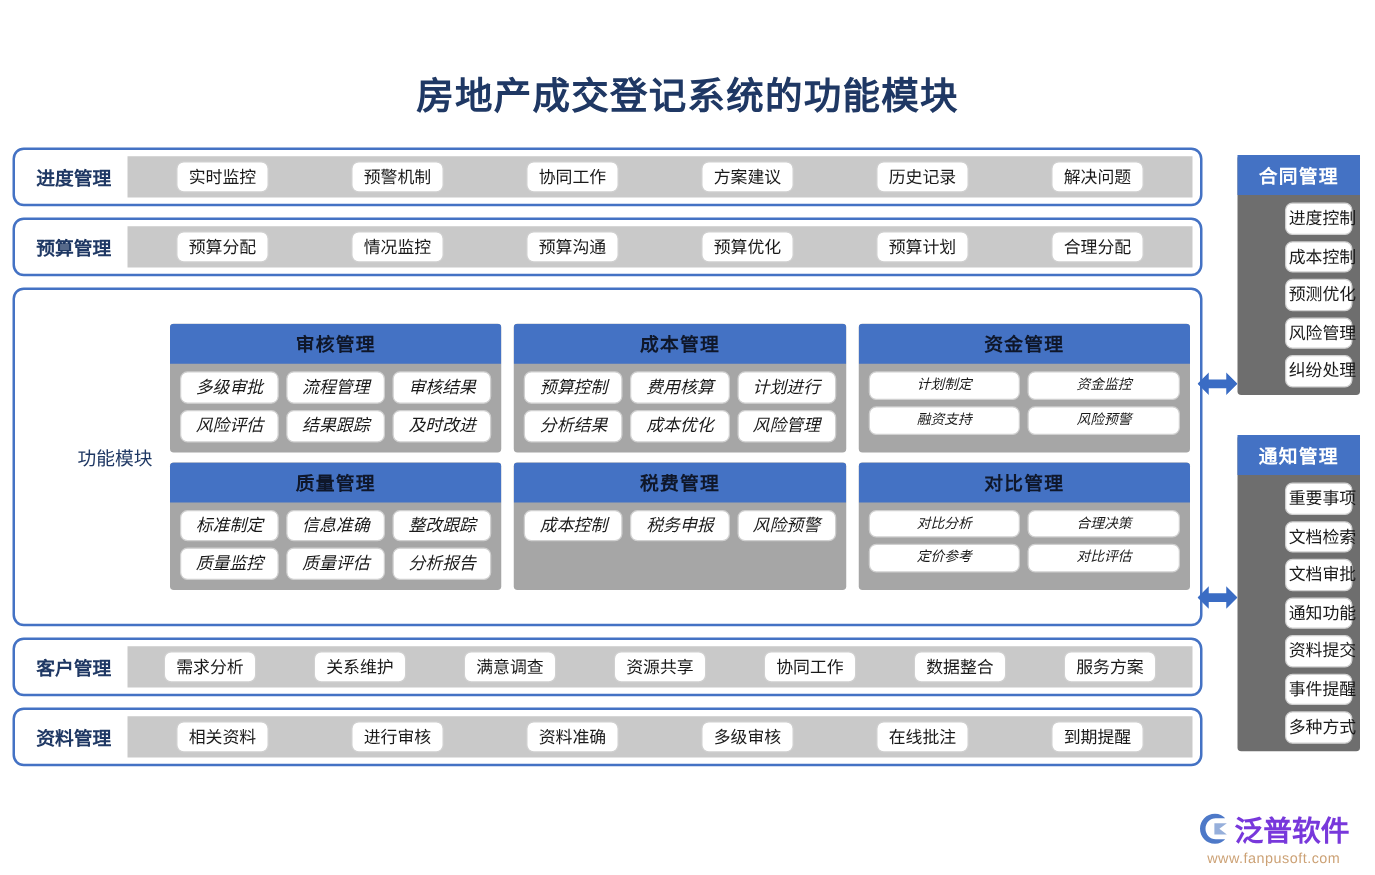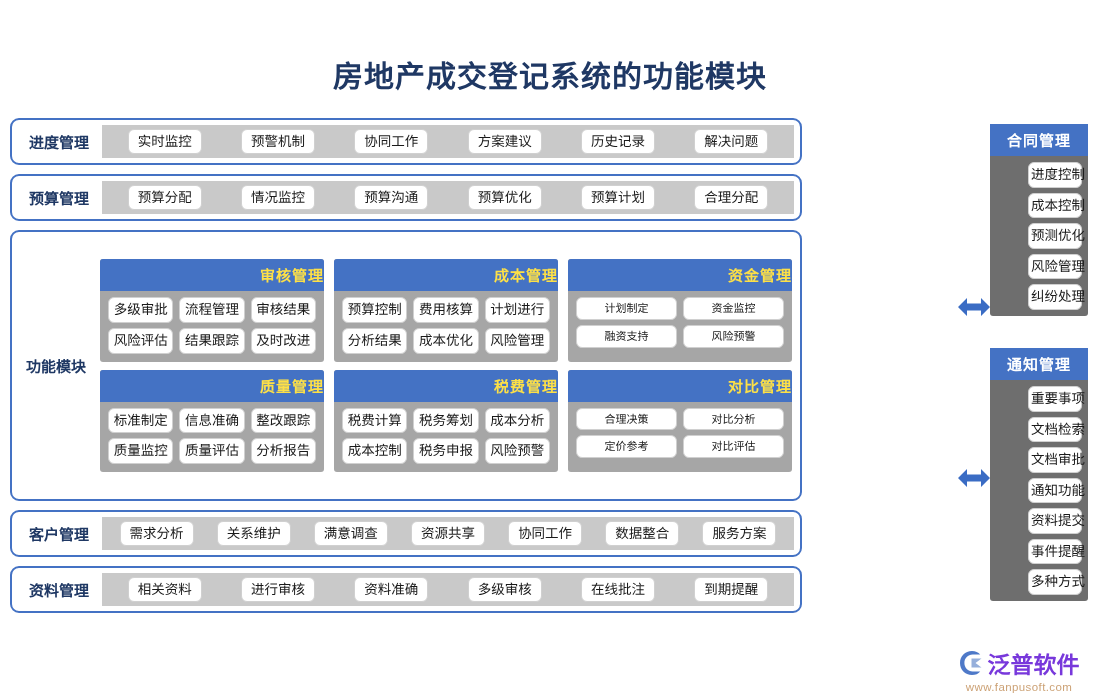--- a/index.html
+++ b/index.html
@@ -25,21 +25,21 @@
     font-weight: bold;
     color: #1f3864;
     letter-spacing: 1px;
     white-space: nowrap;
   }
 
   
   #left-col {
     position: absolute;
     left: 10px; top: 118px;
-    width: 792px;
+    width: 952px;
   }
 
   
   .simple-row {
     display: flex;
     align-items: stretch;
     border: 2px solid #4472c4;
     border-radius: 9px;
     background: #ffffff;
     padding: 5px 6px;
@@ -83,61 +83,62 @@
     background: #ffffff;
     padding: 8px 8px 8px 0;
     margin-bottom: 9px;
     display: flex;
     align-items: center;
     height: 271px;
   }
   #fm-label {
     flex: 0 0 88px;
     display: flex; align-items: center; justify-content: center;
-    font-size: 15px; font-weight: bold;
+    font-size: 15px; font-weight: normal;
     color: #1f3864;
     white-space: nowrap;
+    margin-left: 36px;
   }
   #fm-grid {
     flex: 1 1 auto;
     display: grid;
     grid-template-columns: 1fr 1fr 1fr;
     grid-template-rows: 1fr 1fr;
     gap: 8px 10px;
   }
   .card {
     background: #a6a6a6;
     border-radius: 3px;
     display: flex;
     flex-direction: column;
     overflow: hidden;
   }
   .card-head {
     background: #4472c4;
-    color: #fde047;
+    color: #0f172a;
     font-size: 15px;
     font-weight: bold;
-    text-align: right;
+    text-align: center;
     padding: 5px 0 6px;
     letter-spacing: 1px;
   }
   .card-body {
     flex: 1 1 auto;
     padding: 6px 8px 8px;
     display: flex;
     flex-direction: column;
     justify-content: flex-start;
     gap: 5px;
   }
   .card-line {
     display: flex;
     gap: 6px;
     justify-content: center;
   }
-  .card-line .chip { flex: 1 1 0; padding: 4px 2px; font-size: 13.5px; }
+  .card-line .chip { flex: 1 1 0; padding: 4px 2px; font-size: 13.5px; font-style: italic; }
 
   
   .card.narrow .card-line .chip { font-size: 11px; }
 
   
   .side-panel {
     position: absolute;
     left: 990px;
     width: 98px;
     background: #6e6e6e;
@@ -309,38 +310,33 @@
               <div class="chip">质量评估</div>
               <div class="chip">分析报告</div>
             </div>
           </div>
         </div>
 
         <div class="card">
           <div class="card-head">税费管理</div>
           <div class="card-body">
             <div class="card-line">
-              <div class="chip">税费计算</div>
-              <div class="chip">税务筹划</div>
-              <div class="chip">成本分析</div>
-            </div>
-            <div class="card-line">
               <div class="chip">成本控制</div>
               <div class="chip">税务申报</div>
               <div class="chip">风险预警</div>
             </div>
           </div>
         </div>
 
         <div class="card narrow">
           <div class="card-head">对比管理</div>
           <div class="card-body">
             <div class="card-line">
+              <div class="chip">对比分析</div>
               <div class="chip">合理决策</div>
-              <div class="chip">对比分析</div>
             </div>
             <div class="card-line">
               <div class="chip">定价参考</div>
               <div class="chip">对比评估</div>
             </div>
           </div>
         </div>
 
       </div>
     </div>

